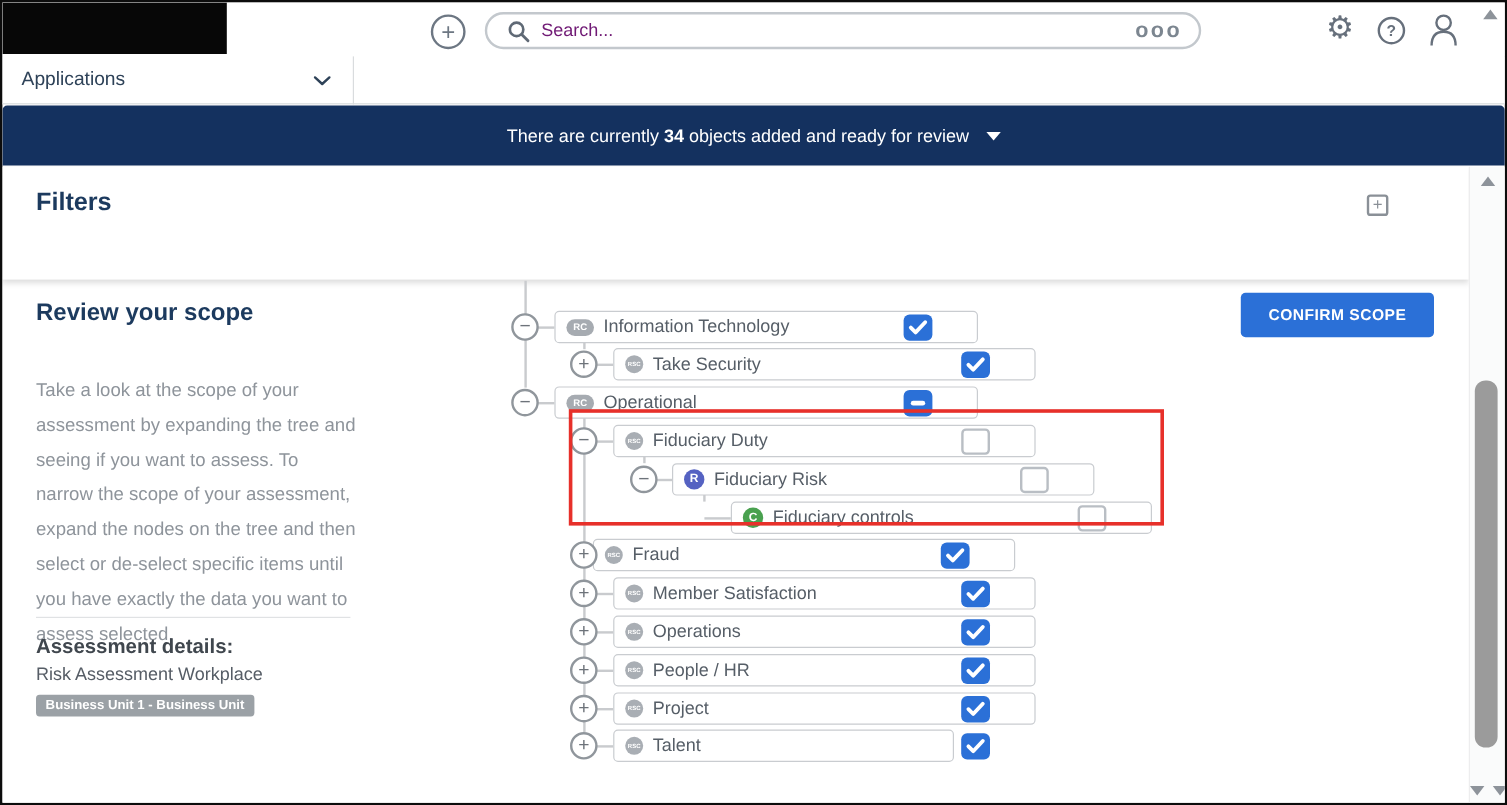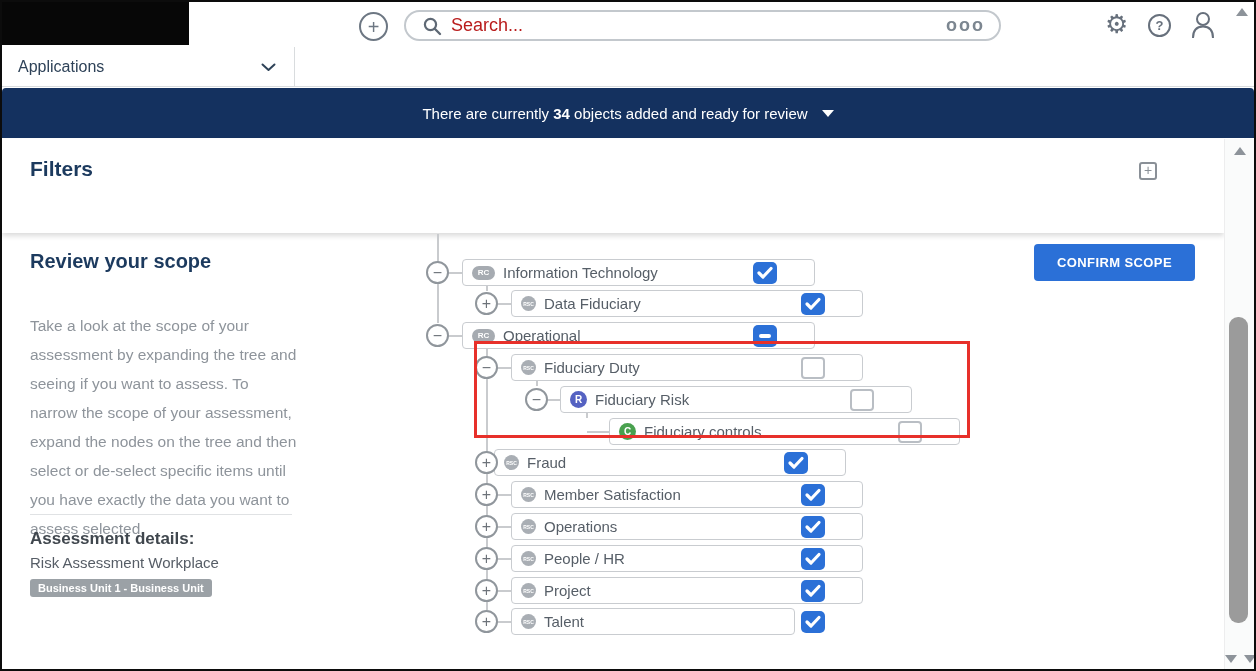--- a/index.html
+++ b/index.html
@@ -9,21 +9,21 @@
 
   
   .topbar { position:absolute; left:0; top:0; width:1252px; height:45px; background:#fff; }
   .logo-block { position:absolute; left:0; top:0; width:187px; height:43px; background:#070707; }
   .plus-circle { position:absolute; left:357px; top:10px; width:29px; height:29px; border:2px solid #6d7783;
                  border-radius:50%; color:#6d7783; display:flex; align-items:center; justify-content:center;
                  font-size:20px; font-weight:400; line-height:1; }
   .searchbar { position:absolute; left:402px; top:8px; width:597px; height:31px; border:2px solid #c3c8cd;
                border-radius:16px; background:#fff; display:flex; align-items:center; padding:0 14px 0 16px; }
   .searchbar .mag { flex:0 0 auto; margin-right:9px; }
-  .search-text { flex:1 1 auto; font-size:18px; color:#b91c1c; }
+  .search-text { flex:1 1 auto; font-size:15px; color:#701a75; }
   .dots { flex:0 0 auto; font-size:18px; font-weight:700; color:#7c8690; letter-spacing:2px; }
   .icon-gear { position:absolute; left:1103px; top:7px; font-size:26px; color:#67707c;
                font-family:"DejaVu Sans", sans-serif; }
   .icon-help { position:absolute; left:1146px; top:12px; width:23px; height:23px; border:2px solid #67707c;
                border-radius:50%; color:#67707c; font-size:13px; font-weight:700;
                display:flex; align-items:center; justify-content:center; }
   .icon-person { position:absolute; left:1188px; top:8px; }
   .tri-up-sm { position:absolute; width:0; height:0; border-left:6px solid transparent;
                border-right:6px solid transparent; border-bottom:8px solid #8d939a; }
   .tri-down-sm { position:absolute; width:0; height:0; border-left:6px solid transparent;
@@ -162,21 +162,21 @@
           <span class="badge-pill-gray">RC</span>
           <span class="node-label">Information Technology</span>
           <div class="cb cb-checked" style="left: 290px; background: rgb(43, 112, 215);"><svg width="24" height="22" viewBox="0 0 24 22">
               <polyline points="6,11 10,15 18,6.5" fill="none" stroke="#fff" stroke-width="3.2" stroke-linecap="round" stroke-linejoin="round"></polyline>
             </svg></div>
         </div>
         <div class="hline" style="left: 485px; top: 70px; width: 24px;"></div>
         <div class="expander" style="left: 473px; top: 59px;">+</div>
         <div class="node-box" style="left: 509px; top: 57px; width: 352px;">
           <span class="badge-circle-gray">RSC</span>
-          <span class="node-label">Data Fiduciary</span>
+          <span class="node-label">Take Security</span>
           <div class="cb cb-checked" style="left: 289px; background: rgb(43, 112, 215);"><svg width="24" height="22" viewBox="0 0 24 22">
               <polyline points="6,11 10,15 18,6.5" fill="none" stroke="#fff" stroke-width="3.2" stroke-linecap="round" stroke-linejoin="round"></polyline>
             </svg></div>
         </div>
         <div class="hline" style="left: 436px; top: 102px; width: 24px;"></div>
         <div class="expander" style="left: 424px; top: 91px;">−</div>
         <div class="node-box" style="left: 460px; top: 89px; width: 353px;">
           <span class="badge-pill-gray">RC</span>
           <span class="node-label">Operational</span>
           <div class="cb cb-ind" style="left: 290px; background: rgb(43, 112, 215);">

